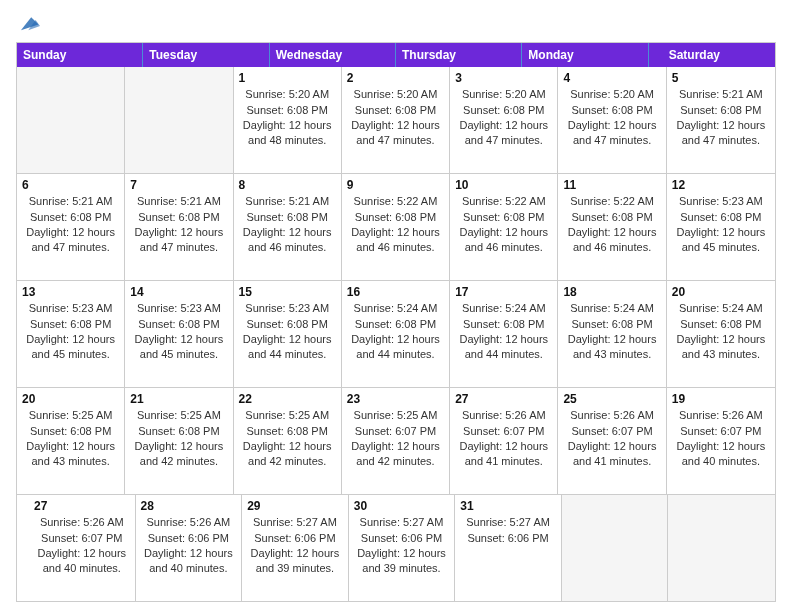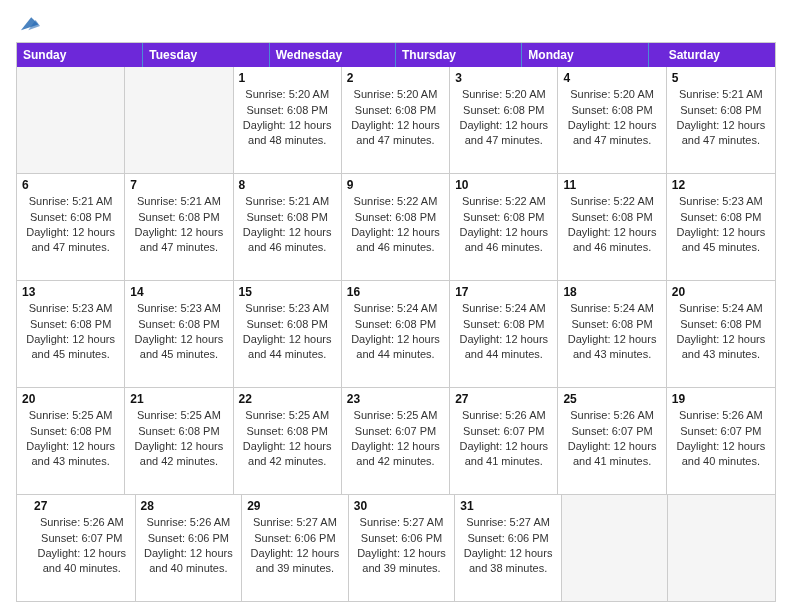--- a/index.html
+++ b/index.html
@@ -402,21 +402,20 @@
               <div>Sunrise: 5:27 AM</div>
               <div>Sunset: 6:06 PM</div>
               <div>Daylight: 12 hours and 39 minutes.</div>
             </div>
           </div>
           <div class="cal-cell">
             <span class="day-num">31</span>
             <div class="info">
               <div>Sunrise: 5:27 AM</div>
               <div>Sunset: 6:06 PM</div>
-              <div>Daylight: 12 hours and 38 minutes.</div>
             </div>
           </div>
           <div class="cal-cell empty"></div>
           <div class="cal-cell empty"></div>
         </div>
       </div>
   </div>
 </div>
 
 </body></html>

